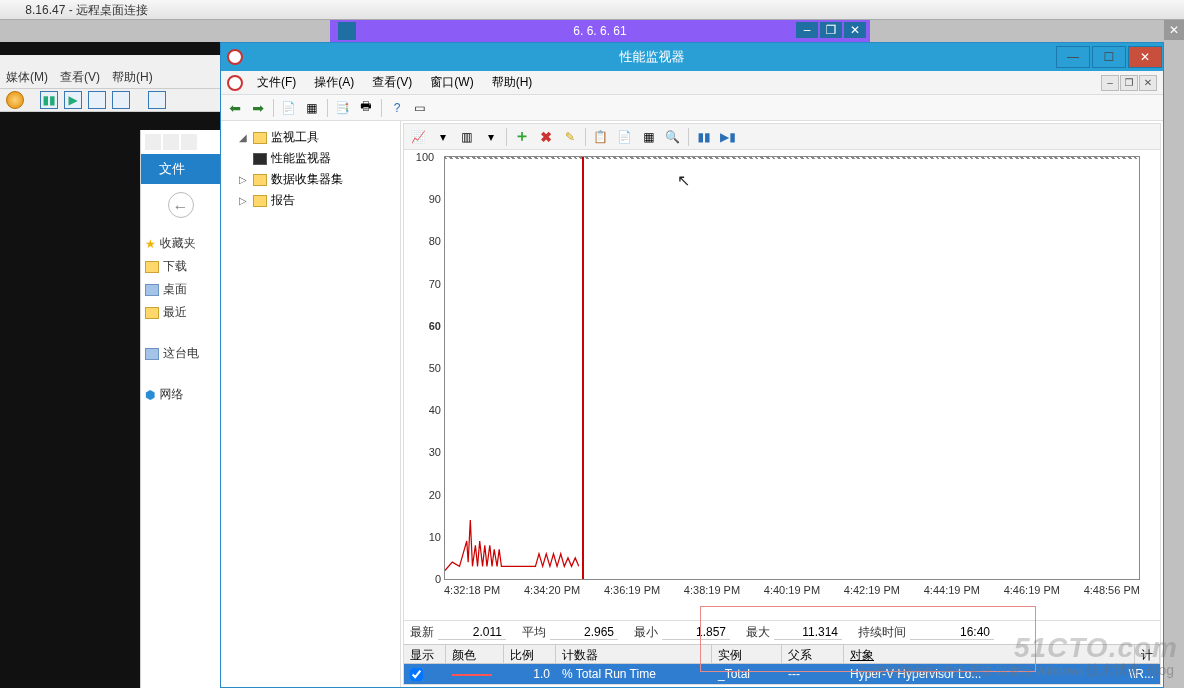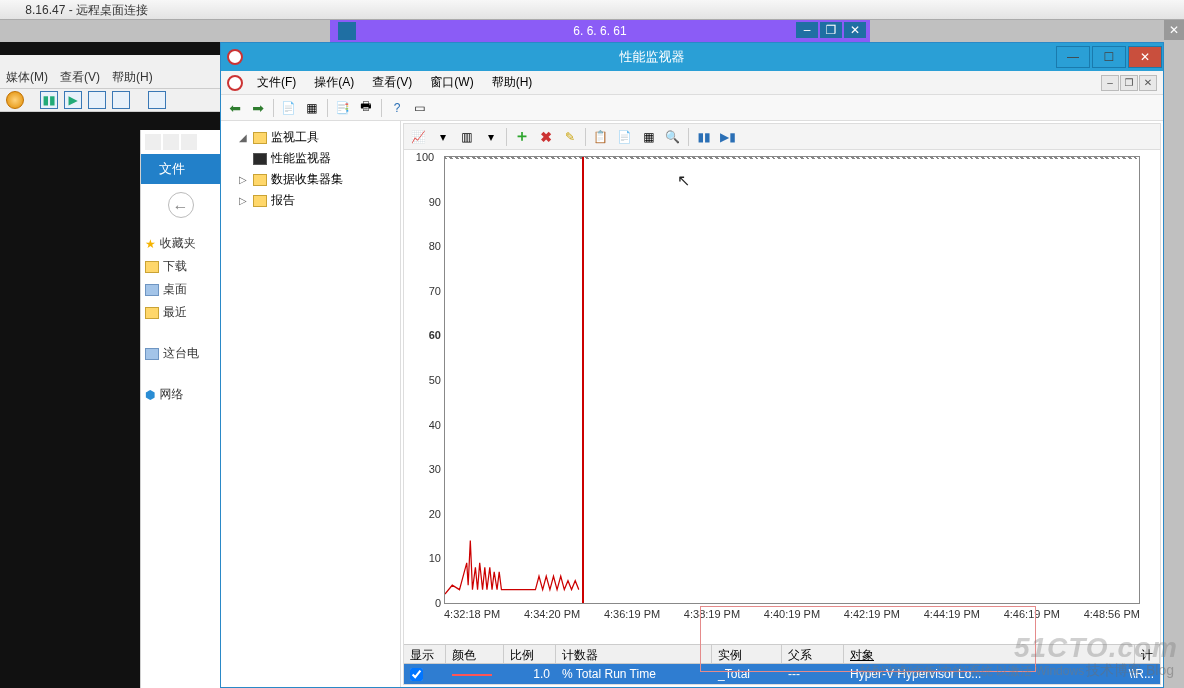--- a/index.html
+++ b/index.html
@@ -271,20 +271,32 @@
             <span>4:36:19 PM</span>
             <span>4:38:19 PM</span>
             <span>4:40:19 PM</span>
             <span>4:42:19 PM</span>
             <span>4:44:19 PM</span>
             <span>4:46:19 PM</span>
             <span>4:48:56 PM</span>
           </div>
         <div id="yticks"></div>
       </div>
+      <div class="stats-row">
+        <span class="lbl">最新</span>
+        <span class="val">2.011</span>
+        <span class="lbl">平均</span>
+        <span class="val">2.965</span>
+        <span class="lbl">最小</span>
+        <span class="val">1.857</span>
+        <span class="lbl">最大</span>
+        <span class="val">11.314</span>
+        <span class="lbl">持续时间</span>
+        <span class="val wide" style="text-align:right">16:40</span>
+      </div>
       <div class="counter-head">
         <span class="ch-show">显示</span>
         <span class="ch-color">颜色</span>
         <span class="ch-scale">比例</span>
         <span class="ch-counter">计数器</span>
         <span class="ch-inst">实例</span>
         <span class="ch-parent">父系</span>
         <span class="ch-obj">对象</span>
         <span>计</span>
       </div>

